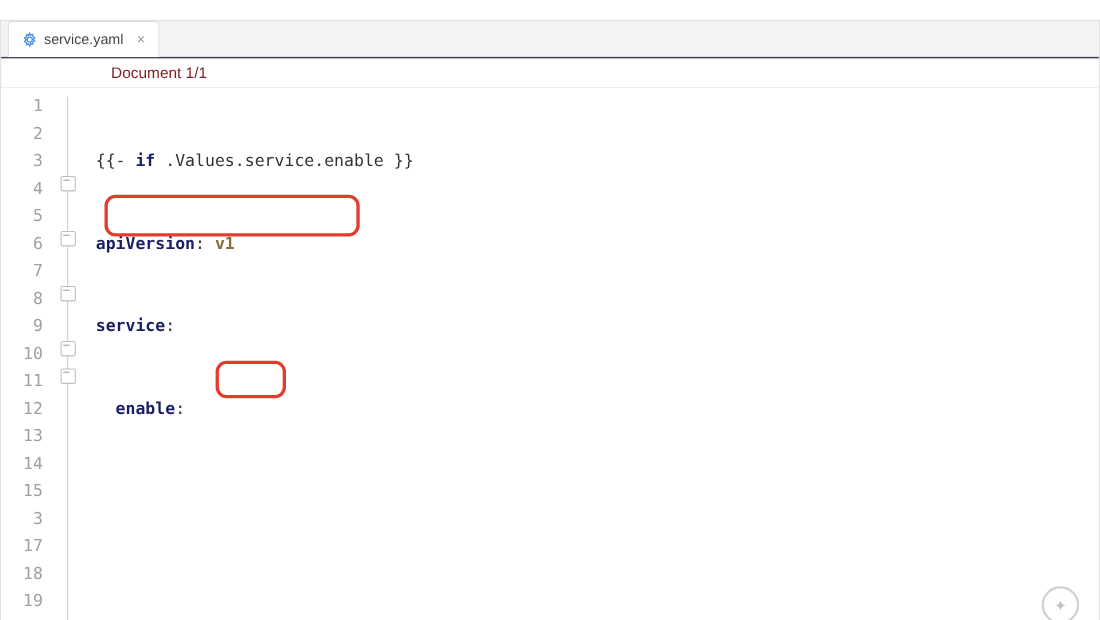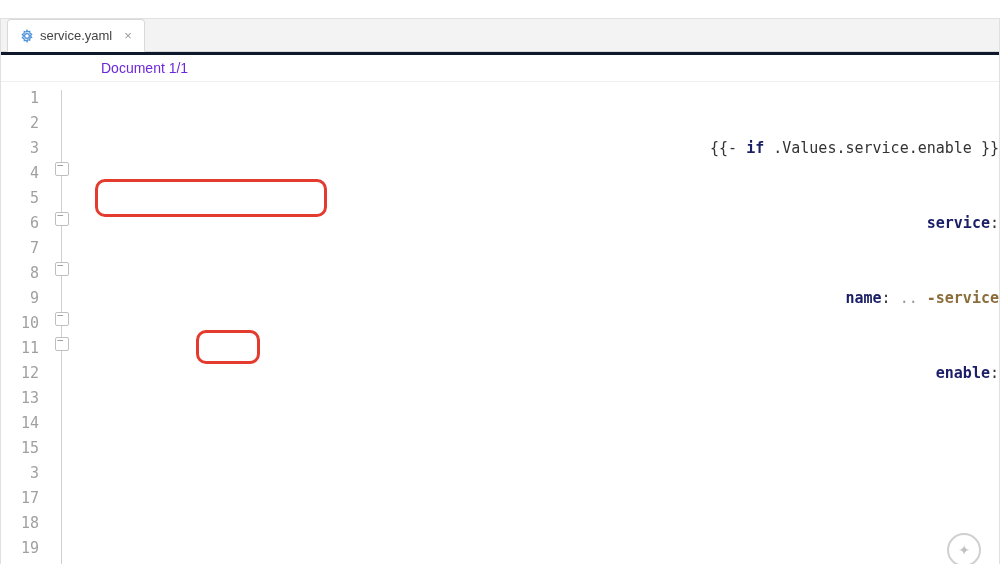--- a/index.html
+++ b/index.html
@@ -17,29 +17,29 @@
   }
   html,body{margin:0;padding:0;background:var(--bg);font-family:Menlo,Consolas,"DejaVu Sans Mono",monospace;font-size:15px;color:var(--text);}
   .window{width:1000px;height:564px;position:relative;overflow:hidden;background:#fff;border:1px solid var(--panel-border);box-sizing:border-box;margin-top:18px;}
   
   .tabstrip{height:32px;display:flex;align-items:flex-end;background:#f3f3f3;border-bottom:1px solid var(--tab-border);}
   .tab{display:flex;align-items:center;gap:6px;height:31px;padding:0 12px;background:var(--tab-bg);border:1px solid var(--tab-border);border-bottom:1px solid #fff;margin-left:6px;margin-bottom:-1px;border-radius:4px 4px 0 0;font-family:-apple-system,Segoe UI,Helvetica,Arial,sans-serif;font-size:13px;color:#444;}
   .tab .close{color:#9a9a9a;font-size:13px;margin-left:6px;cursor:pointer;}
   .gear{width:14px;height:14px;display:inline-block;}
   .gear svg{width:14px;height:14px;display:block;}
   
-  .crumb{height:26px;display:flex;align-items:center;padding-left:100px;font-family:-apple-system,Segoe UI,Helvetica,Arial,sans-serif;font-size:14px;color:#6d28d9;border-bottom:1px solid #eee;border-top:3px solid #0f172a;}
+  .crumb{height:26px;display:flex;align-items:center;padding-left:100px;font-family:-apple-system,Segoe UI,Helvetica,Arial,sans-serif;font-size:14px;color:#7f1d1d;border-bottom:1px solid #eee;border-top:1px solid #0f172a;}
   
   .editor{display:flex;height:calc(100% - 60px);}
   .gutter{width:46px;background:var(--bg);text-align:right;padding:4px 8px 4px 4px;box-sizing:border-box;color:var(--gutter-text);font-size:15px;user-select:none;}
   .fold{width:32px;padding-top:4px;position:relative;}
   .fold .fline{position:absolute;left:14px;top:8px;bottom:0;border-left:1px solid #cfcfcf;}
   .code{flex:1;padding:4px 0 4px 8px;position:relative;white-space:pre;line-height:25px;}
   .gutter .ln{height:25px;line-height:25px;}
-  .row{height:25px;display:block;position:relative;text-align:right;}
+  .row{height:25px;display:block;position:relative;}
   .k{color:var(--key);font-weight:bold;}
   .id{color:var(--ident);font-weight:bold;}
   .m{color:var(--muted);}
   .ann-box{position:absolute;border:3px solid var(--box);border-radius:10px;pointer-events:none;}
   .box-a{top:97px;left:16px;width:226px;height:32px;}
   .box-b{top:248px;left:117px;width:58px;height:28px;}
   .fold-badge{position:absolute;width:12px;height:12px;border:1px solid #bfbfbf;border-radius:2px;left:8px;background:#fff;}
   .fold-badge::before{content:"−";position:absolute;left:1px;top:-4px;color:#9a9a9a;font-size:11px;}
   .watermark{position:absolute;right:18px;bottom:14px;display:flex;align-items:center;gap:8px;font-family:-apple-system,Segoe UI,"PingFang SC","Microsoft YaHei",sans-serif;color:#c0c0c0;font-size:24px;font-weight:500;}
   .watermark .bubble{width:30px;height:30px;border-radius:50%;border:2px solid #d0d0d0;display:flex;align-items:center;justify-content:center;font-size:14px;}
@@ -91,22 +91,22 @@
     <div class="fold">
       <div class="fline"></div>
       <div class="fold-badge" style="top:80px"></div>
       <div class="fold-badge" style="top:130px"></div>
       <div class="fold-badge" style="top:180px"></div>
       <div class="fold-badge" style="top:230px"></div>
       <div class="fold-badge" style="top:255px"></div>
     </div>
     <div class="code">
       <span class="row"><span>{{- </span><span class="k">if</span><span> .Values.service.enable }}</span></span>
+      <span class="row"><span class="k">apiVersion</span><span>: </span><span class="id">v1</span></span>
       <span class="row"><span class="k">service</span><span>:</span></span>
-      <span class="row"><span>  </span><span class="k">name</span><span>: </span><span class="m">.. </span><span class="id">-service</span></span>
       <span class="row"><span>  </span><span class="k">enable</span><span>:</span></span>
       
       
       
       
       
       
       
       
       

